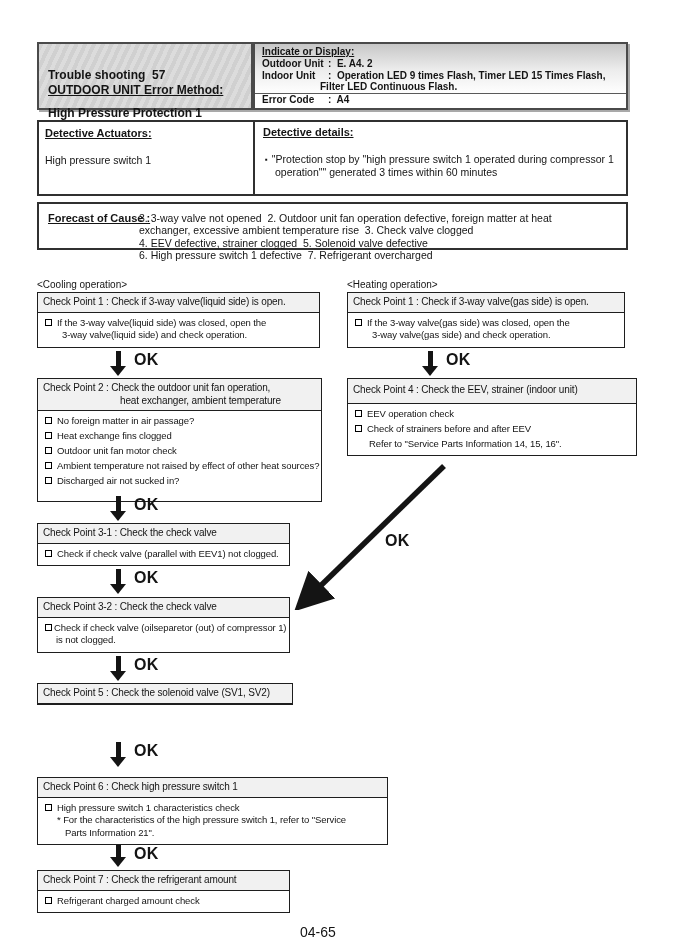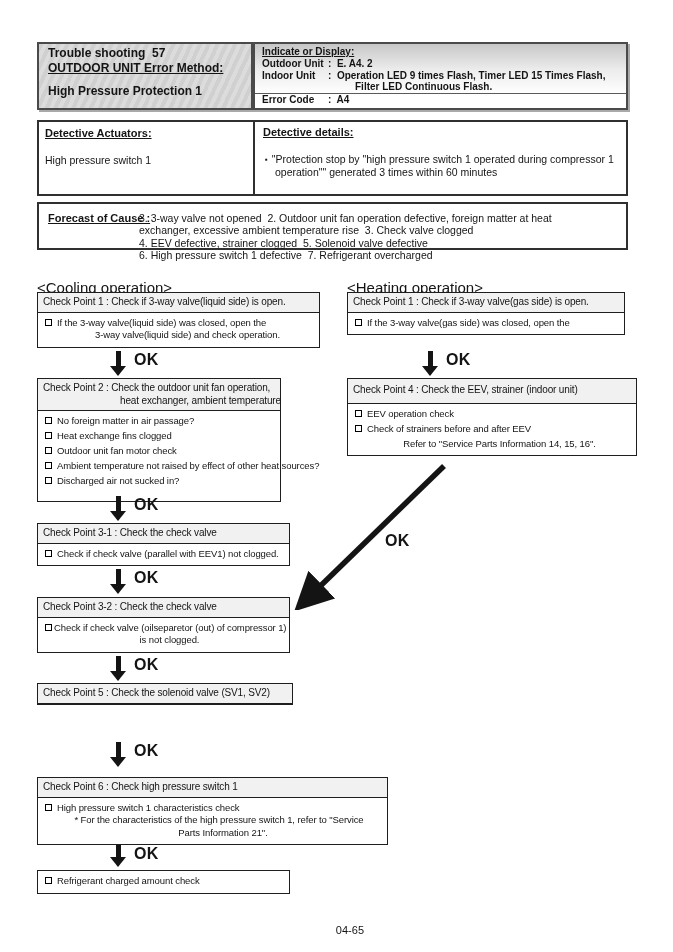--- a/index.html
+++ b/index.html
@@ -6,66 +6,66 @@
   html,body { background:#ffffff; }
   .page { position:relative; width:673px; height:952px; background:#ffffff;
           font-family:"Liberation Sans","DejaVu Sans",sans-serif; color:#141414; overflow:hidden; }
   .abs { position:absolute; }
   .u { text-decoration:underline; }
   .pre { white-space:pre-wrap; }
 
   
   .hdr-left { left:37px; top:42px; width:216px; height:68px; border:2px solid #4a4a4a;
               background:repeating-linear-gradient(115deg,#d0d0d0 0 4px,#dcdcdc 4px 8px);
-              box-shadow:2px 2px 0 #a9a9a9; padding:2px 9px; font-size:12px; line-height:14.5px; font-weight:bold; }
+              box-shadow:2px 2px 0 #a9a9a9; padding:24px 9px; font-size:12px; line-height:14.5px; font-weight:bold; }
   .hdr-gap { height:9px; }
   .hdr-right { left:253px; top:42px; width:375px; height:68px; border:2px solid #4a4a4a;
                background:linear-gradient(180deg,#c7c7c7 0%,#ececec 40%,#ffffff 78%);
                box-shadow:2px 2px 0 #a9a9a9; padding:2px 7px; font-size:10px; line-height:11.8px; font-weight:bold; }
   .ind-row { display:flex; }
   .ind-label { flex:0 0 66px; }
   .ind-val { white-space:pre-wrap; }
-  .ind-cont { margin-left:93px; }
+  .ind-cont { margin-left:58px; }
   .err-sep { border-top:1.5px solid #5a5a5a; margin:0 -7px; }
 
   
   .det-box { left:37px; top:120px; width:591px; height:76px; border:2px solid #303030; background:#fff; }
   .det-div { position:absolute; left:214px; top:0; bottom:0; width:2px; background:#303030; }
   .sec-title { font-size:11px; font-weight:bold; text-decoration:underline; }
   .plain { font-size:10.5px; line-height:13px; }
   .det-bullet { display:flex; }
   .bullet-glyph { font-size:8px; line-height:13px; margin-right:4px; }
 
   
   .fc-box { left:37px; top:202px; width:591px; height:48px; border:2px solid #303030; background:#fff; }
   .fc-lines { font-size:10.5px; line-height:12.4px; }
 
   
-  .op-label { font-size:15px;text-align:right; }
+  .op-label { font-size:10px;text-align:right; }
   .cp { position:absolute; border:1.6px solid #1e1e1e; background:#fff; }
   .cp-title { background:#f1f1f1; border-bottom:1.6px solid #1e1e1e; padding:3px 5px;
               font-size:10px; letter-spacing:-0.15px; line-height:12.5px; white-space:nowrap; }
   .cp-title.tall { padding-top:5px; padding-bottom:6px; }
   .t2 { padding-left:77px; }
-  .cp-body { padding:4px 6px 5px; font-size:9.5px; letter-spacing:-0.1px; line-height:12.5px;text-align:center; }
+  .cp-body { padding:4px 6px 5px; font-size:9.5px; letter-spacing:-0.1px; line-height:12.5px; }
   .row { display:flex; align-items:flex-start; white-space:nowrap; }
   .roomy .row { margin-bottom:2.5px; }
   .roomy .row:last-child { margin-bottom:8px; }
   .cbx { flex:0 0 auto; width:7px; height:7px; border:1.7px solid #000; margin:2px 5px 0 1px; background:#fff; }
   .tight .cbx { margin-right:2px; }
   .cont  { padding-left:18px; white-space:nowrap; }
   .cont-star  { padding-left:13px; white-space:nowrap; }
   .cont-star2 { padding-left:21px; white-space:nowrap; }
 
   .varrow { position:absolute; width:18px; display:flex; flex-direction:column; align-items:center; }
   .varrow .shaft { width:5px; flex:1 1 auto; background:#141414; }
   .varrow .head { width:0; height:0; border-left:8px solid transparent; border-right:8px solid transparent;
                   border-top:10px solid #141414; }
   .ok { position:absolute; font-size:16px; font-weight:bold; letter-spacing:0.2px; }
-  .pagenum { left:300px; top:924px; width:64px; text-align:right; font-size:11px; }
+  .pagenum { left:300px; top:924px; width:64px; text-align:left; font-size:14px; }
 </style>
 </head>
 <body>
 
 <div class="page">
 
   <div class="abs hdr-left">
     <div class="pre">Trouble shooting  57</div>
     <div class="u">OUTDOOR UNIT Error Method:</div>
     <div class="hdr-gap"></div>
@@ -125,21 +125,21 @@
       <div class="cont">3-way valve(liquid side) and check operation.</div>
     </div>
   </div>
 
   <div class="varrow" style="left:109px;top:351px;height:25px">
       <div class="shaft"></div>
       <div class="head"></div>
     </div>
   <div class="ok" style="left:134px;top:351px">OK</div>
 
-  <div class="cp" style="left:37px;top:378px;width:244px">
+  <div class="cp" style="left:37px;top:378px;width:285px">
     <div class="cp-title">
       <div>Check Point 2 : Check the outdoor unit fan operation,</div>
       <div class="t2">heat exchanger, ambient temperature</div>
     </div>
     <div class="cp-body roomy">
       <div class="row">
         <span class="cbx"></span>
         <span>No foreign matter in air passage?</span>
       </div>
       <div class="row">
@@ -222,35 +222,37 @@
     </div>
   </div>
 
   <div class="varrow" style="left:109px;top:845px;height:22px">
       <div class="shaft"></div>
       <div class="head"></div>
     </div>
   <div class="ok" style="left:134px;top:845px">OK</div>
 
   <div class="cp" style="left:37px;top:870px;width:253px">
+    <div class="cp-title">Check Point 7 : Check the refrigerant amount</div>
     <div class="cp-body">
       <div class="row">
         <span class="cbx"></span>
         <span>Refrigerant charged amount check</span>
       </div>
     </div>
   </div>
 
   <div class="cp" style="left:347px;top:292px;width:278px">
     <div class="cp-title">Check Point 1 : Check if 3-way valve(gas side) is open.</div>
     <div class="cp-body">
       <div class="row">
         <span class="cbx"></span>
         <span>If the 3-way valve(gas side) was closed, open the</span>
       </div>
+      <div class="cont">3-way valve(gas side) and check operation.</div>
     </div>
   </div>
 
   <div class="varrow" style="left:421px;top:351px;height:25px">
       <div class="shaft"></div>
       <div class="head"></div>
     </div>
   <div class="ok" style="left:446px;top:351px">OK</div>
 
   <div class="cp" style="left:347px;top:378px;width:290px">

